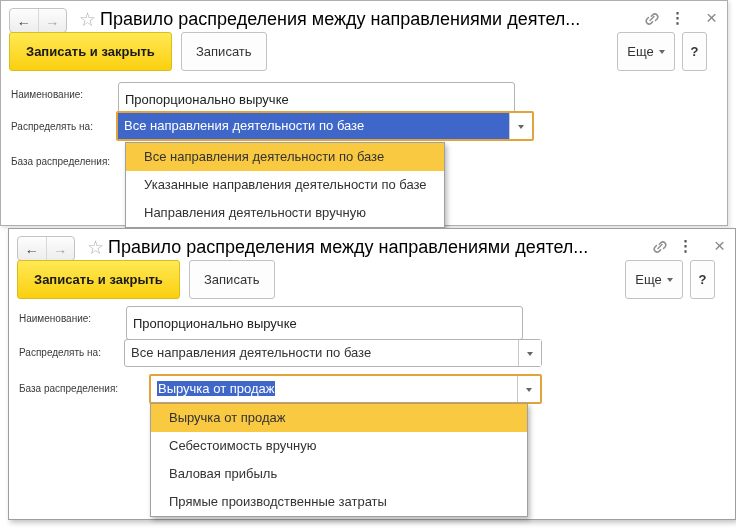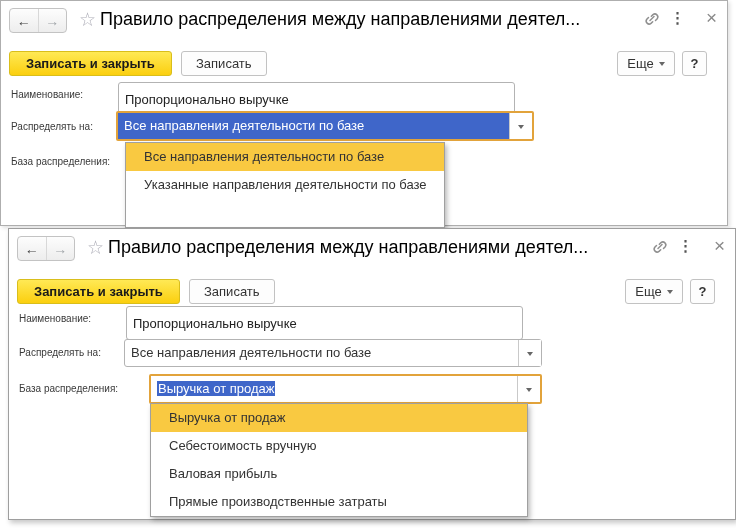--- a/index.html
+++ b/index.html
@@ -13,21 +13,21 @@
   .navpair{position:absolute;left:8px;top:7px;width:58px;height:25px;border:1px solid #c3c3c3;
     border-radius:4px;background:linear-gradient(#fdfdfd,#ededed);display:flex;box-sizing:border-box;}
   .nav{flex:1;display:flex;align-items:center;justify-content:center;font-size:14px;cursor:default;}
   .nav.fwd{border-left:1px solid #d8d8d8;}
   .nav.back{color:#3f3f3f;} .nav.fwd{color:#9fa4a8;}
   .star{position:absolute;left:78px;top:6px;font-size:19px;color:#aeaeb8;line-height:25px;}
   .title{position:absolute;left:99px;top:8px;font-size:18px;color:#000000;white-space:nowrap;}
   .link-icon{position:absolute;right:66px;top:10px;width:18px;height:16px;}
   .dots{position:absolute;right:42px;top:8px;font-size:15px;color:#555;font-weight:bold;}
   .close{position:absolute;right:10px;top:7px;font-size:19px;color:#8a8a8a;line-height:20px;}
-  .btn{position:absolute;top:50px;height:25px;border:1px solid #c2c2c2;border-radius:3px;
+  .btn{position:absolute;top:31px;height:39px;border:1px solid #c2c2c2;border-radius:3px;
     background:#fdfdfd;font-family:"Liberation Sans",sans-serif;font-size:13px;color:#333;
     padding:0 14px;line-height:23px;box-sizing:border-box;}
   .btn.primary{left:8px;background:linear-gradient(#ffe955,#fbcf0f);border-color:#d9be1b;
     font-weight:bold;color:#1a1a1a;padding:0 16px;}
   .btn.secondary{left:180px;}
   .btn.more{right:52px;width:58px;padding:0;display:flex;align-items:center;justify-content:center;gap:5px;}
   .btn.help{right:20px;width:25px;padding:0;text-align:center;font-weight:bold;}
   .tri{width:0;height:0;border:3.5px solid transparent;border-top:4.5px solid #666;margin-top:4px;display:inline-block;}
   .lbl{position:absolute;left:10px;height:26px;line-height:26px;font-size:10px;color:#3a3a3a;white-space:nowrap;}
   .tin{position:absolute;height:34px;border:1px solid #b3b3b3;border-radius:3px;box-sizing:border-box;
@@ -91,20 +91,21 @@
         <span class="tri"></span>
       </div>
   </div>
 
   <span class="lbl" style="top:148px">База распределения:</span>
 </div>
 
 <div class="panel" id="panel1">
   <div class="opt sel">Все направления деятельности по базе</div>
   <div class="opt">Указанные направления деятельности по базе</div>
+  <div class="opt">Направления деятельности вручную</div>
 </div>
 
 <div class="window" id="win2">
   <div class="titlebar">
     <div class="navpair">
       <div class="nav back">
           <span>←</span>
         </div>
       <div class="nav fwd">
           <span>→</span>

